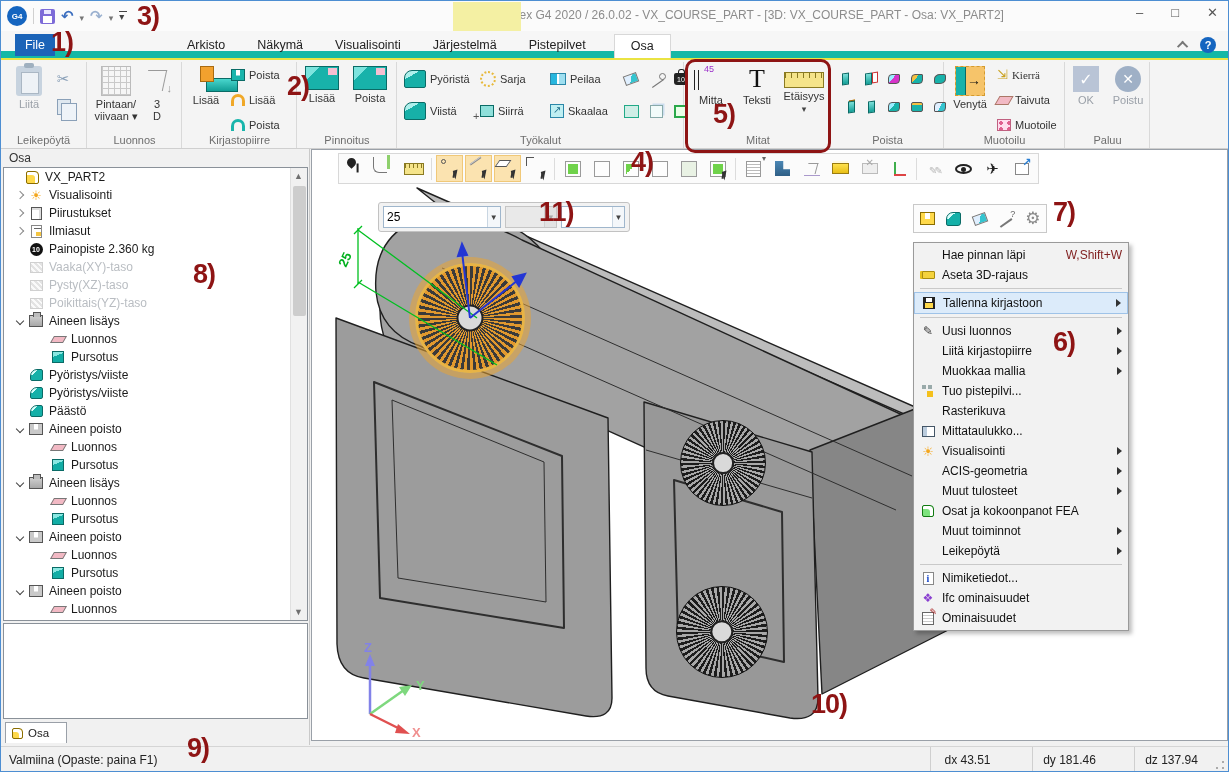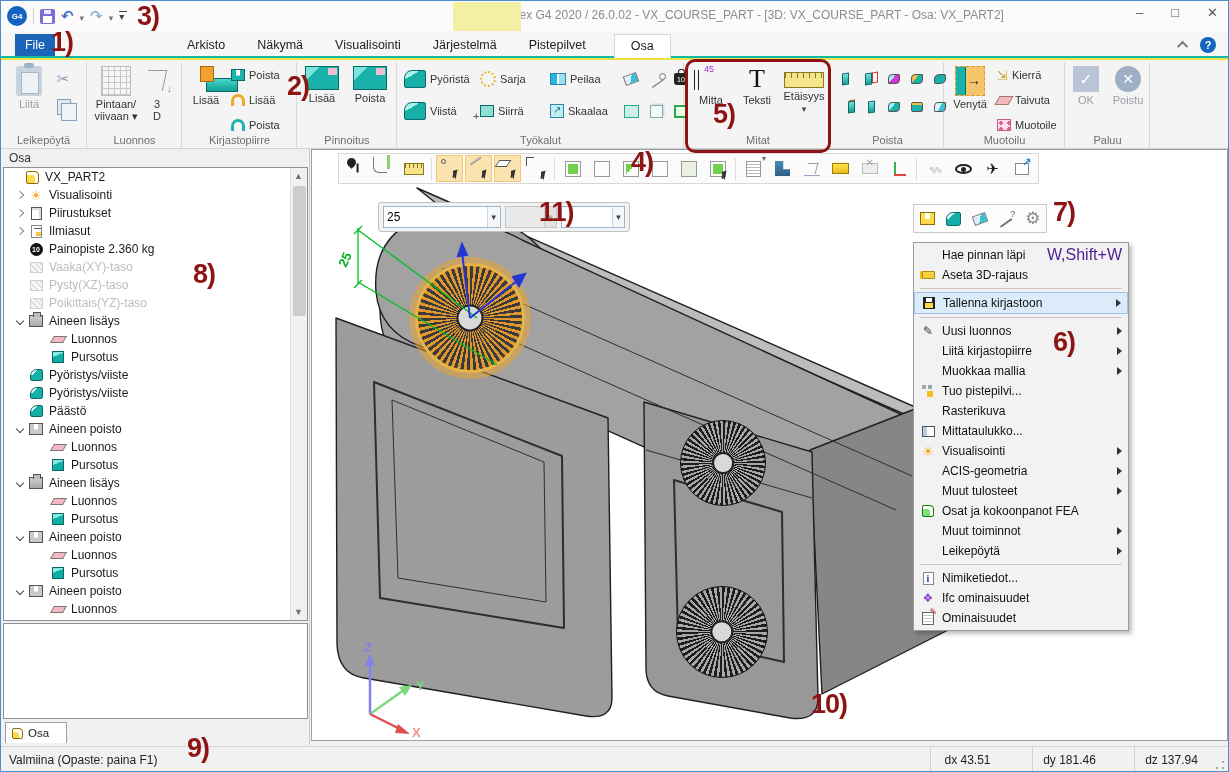--- a/index.html
+++ b/index.html
@@ -18,21 +18,21 @@
   .g-redo::before { content:"↷"; color:#9ab0cf; font-size:15px; font-weight:bold; }
   .g-dd::before { content:"▾"; color:#777; font-size:9px; }
   .g-more { position:relative; width:10px; height:12px; }
   .g-more::before { content:"▾"; color:#444; font-size:10px; position:absolute; top:1px; left:0; }
   .g-more::after { content:""; position:absolute; top:1px; left:0px; width:8px; height:1px; background:#444; }
   .title-text { position:absolute; left:50%; transform:translateX(-23%); top:7px; font-size:12px; color:#8c8c8c; white-space:nowrap; }
   .winbtns { position:absolute; right:10px; top:4px; display:flex; gap:28px; color:#555; font-size:13px; }
   .winbtns span { cursor:default; }
 
   
-  .tabrow { position:absolute; left:0; top:30px; width:100%; height:27px; background:#f6f6f6; border-bottom:2px solid #14b8a6; }
+  .tabrow { position:absolute; left:0; top:30px; width:100%; height:27px; background:#f6f6f6; border-bottom:7px solid #14b8a6; }
   .yellow-block { position:absolute; left:452px; top:1px; width:68px; height:30px; background:#f4f0a3; }
   .file-btn { position:absolute; left:14px; top:3px; width:40px; height:22px; background:#1c64b8; color:#fff; font-size:12.5px; display:flex; align-items:center; justify-content:center; }
   .tabs { position:absolute; left:170px; top:3px; display:flex; height:24px; }
   .tab { padding:4px 16px; font-size:12.5px; color:#222; }
   .tab.active { background:#fff; border:1px solid #d8d8d8; border-bottom:none; margin-left:12px; }
   .ribbon-controls { position:absolute; right:12px; top:36px; display:flex; gap:12px; align-items:center; }
   .chev-up { width:8px; height:8px; border-left:2px solid #777; border-top:2px solid #777; transform:rotate(45deg) translateY(2px); }
   .help-btn { width:16px; height:16px; border-radius:50%; background:#1565c0; color:#fff; font-size:11px; font-weight:bold; text-align:center; line-height:16px; }
 
   
@@ -205,21 +205,21 @@
   .mb-meas { position:relative; width:16px; height:14px; }
   .mb-meas::before { content:""; position:absolute; left:1px; bottom:2px; width:14px; height:1.5px; background:#777; transform:rotate(-35deg); }
   .mb-meas::after { content:"?"; position:absolute; right:-1px; top:-3px; font-size:9px; color:#666; }
   .mb-gear::before { content:"⚙"; font-size:17px; color:#8a8a8a; }
 
   
   .ctxmenu { position:absolute; left:601px; top:92px; width:216px; background:#f2f2f2; border:1px solid #9a9a9a; box-shadow:3px 3px 4px rgba(0,0,0,.25); z-index:30; padding:2px 0; }
   .mi { display:flex; align-items:center; height:20px; padding:0 6px 0 4px; font-size:12px; color:#111; }
   .mi .mico { width:20px; height:16px; display:flex; align-items:center; justify-content:center; flex:none; }
   .mi .mlabel { flex:1; padding-left:4px; }
-  .mi .msc { font-size:16px; color:#4c1d95; }
+  .mi .msc { font-size:12px; color:#7f1d1d; }
   .mi .marrow { width:0; height:0; border-left:5px solid #333; border-top:4px solid transparent; border-bottom:4px solid transparent; }
   .mi.hl { background:#dcebfa; border:1px solid #9fc3e8; height:22px; }
   .msep { height:1px; background:#c9c9c9; margin:3px 6px; }
   .mic-folder { width:13px; height:8px; background:#f4d23c; border:1px solid #a98c10; border-radius:1px; box-shadow:-2px 0 0 #e8c21c; }
   .mic-floppy { width:12px; height:12px; background:#222; position:relative; }
   .mic-floppy::after { content:""; position:absolute; left:2px; bottom:1px; width:8px; height:5px; background:#ffd94a; }
   .mic-floppy::before { content:""; position:absolute; left:3px; top:1px; width:6px; height:4px; background:#fff; }
   .mic-pencil::before { content:"✎"; font-size:12px; color:#333; }
   .mic-cloud { width:12px; height:12px; background:
      linear-gradient(#9aa,#9aa) 0 0/4px 4px no-repeat, linear-gradient(#9aa,#9aa) 6px 0/4px 4px no-repeat,
@@ -454,21 +454,21 @@
           </span>
       </div>
       <div class="glabel">Poista</div>
     </div>
 
     <div class="rgroup" style="left:944px;width:120px;">
       <div class="rbig" style="left:2px;width:46px;">
         <div class="bicon venyta-ic"></div>
         <span>Venytä</span>
       </div>
-      <div class="srow" style="left:52px;top:4px;">
+      <div class="srow" style="left:52px;top:4px;font-family:Liberation Serif, serif;">
           <span class="g-kierra"></span>
           <span>Kierrä</span>
         </div>
       <div class="srow" style="left:52px;top:29px;">
           <span class="g-taivuta"></span>
           <span>Taivuta</span>
         </div>
       <div class="srow" style="left:52px;top:54px;">
           <span class="g-muotoile"></span>
           <span>Muotoile</span>

